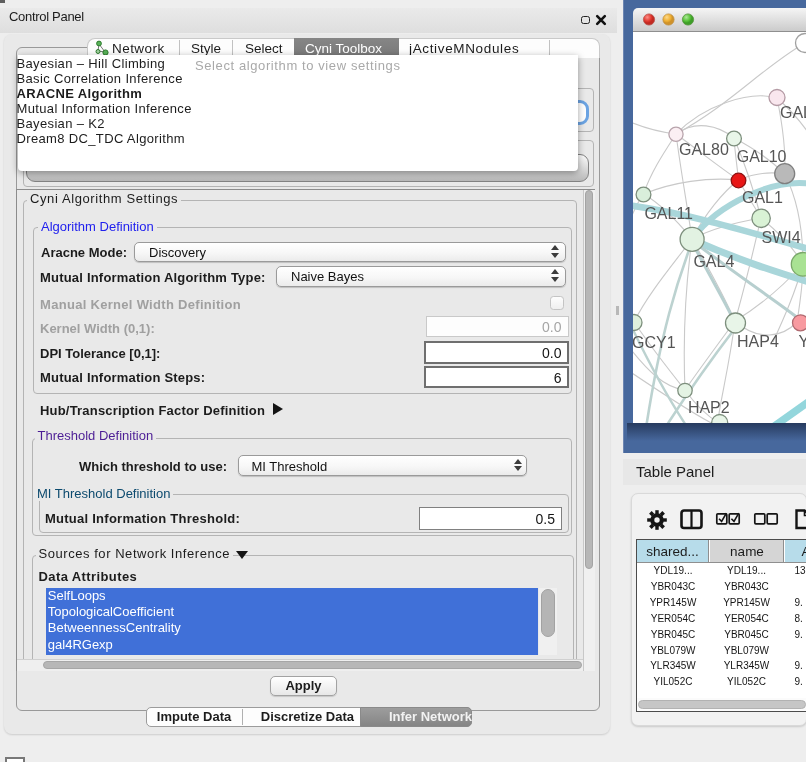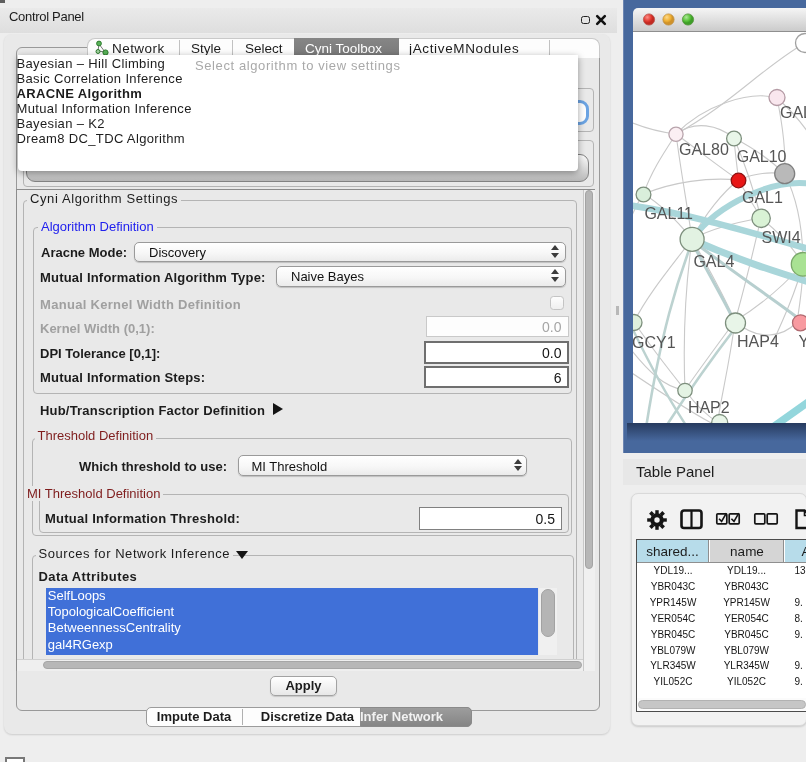--- a/index.html
+++ b/index.html
@@ -92,33 +92,33 @@
 <div class="a b13" style="left:40px;top:345.5px">DPI Tolerance [0,1]:</div>
 <div class="fld" style="left:423.5px;top:340.5px;width:145px;height:23px;border:2px solid #6f6f6f;padding:2.5px 5px 0 0">0.0</div>
 
 <div class="a b13" style="left:40px;top:370px;letter-spacing:0.2px">Mutual Information Steps:</div>
 <div class="fld" style="left:423.5px;top:366px;width:145px;height:22px;border:2px solid #6f6f6f;padding:2px 5px 0 0">6</div>
 
 <div class="a b13" style="left:40px;top:402.5px;letter-spacing:0.2px">Hub/Transcription Factor Definition</div>
 <div class="a" style="left:273px;top:402.5px;width:0;height:0;border-top:6.2px solid transparent;border-bottom:6.2px solid transparent;border-left:10.5px solid #141414"></div>
 
 <div class="a grp" style="left:32px;top:437.5px;width:539.5px;height:98px"></div>
-<div class="a glab" style="left:34.5px;top:427.5px;color:#7f1d1d">Threshold Definition</div>
+<div class="a glab" style="left:34.5px;top:427.5px;color:#4c1d95">Threshold Definition</div>
 
 <div class="a b13" style="left:49px;top:459px;width:178px;text-align:right">Which threshold to use:</div>
 <div class="a combo" style="left:237.5px;top:455px;width:289px;height:20.5px">
       <span style="position:absolute;left:13px;top:2.5px">MI Threshold</span>
     </div>
 <div class="cartxt" style="left:513.5px;top:458.5px">
       <div class="tu"></div>
       <div class="td"></div>
     </div>
 
 <div class="a grp" style="left:38.5px;top:493.5px;width:530px;height:39px"></div>
-<div class="a glab" style="left:24px;top:485.5px;color:#7f1d1d">MI Threshold Definition</div>
+<div class="a glab" style="left:34px;top:485.5px;color:#0c4a6e">MI Threshold Definition</div>
 <div class="a b13" style="left:45px;top:511px;letter-spacing:0.25px">Mutual Information Threshold:</div>
 <div class="fld" style="left:418.5px;top:507px;width:143.5px;height:22.5px;border:1.5px solid #808080;padding:2.5px 6px 0 0">0.5</div>
 
 <div class="a grp" style="left:32px;top:555px;width:542px;height:110px"></div>
 <div class="a glab" style="left:35.5px;top:545.5px;color:#1c1c1c;letter-spacing:0.55px">Sources for Network Inference</div>
 <div class="a" style="left:236px;top:550.5px;width:0;height:0;border-left:6px solid transparent;border-right:6px solid transparent;border-top:8px solid #141414"></div>
 <div class="a b13" style="left:38.5px;top:568.5px;letter-spacing:0.4px">Data Attributes</div>
 
 <div class="a" style="left:45.8px;top:587.6px;width:492.7px;height:67.6px;background:#4070d8;color:#fff;font-size:13px;line-height:16.4px;padding-left:2px">SelfLoops<br>TopologicalCoefficient<br>BetweennessCentrality<br>gal4RGexp</div>
 <div class="a" style="left:538.5px;top:587.6px;width:18px;height:67.6px;background:#f0f0f0"></div>
@@ -131,21 +131,21 @@
 <div class="a" style="left:584.5px;top:190px;width:8.5px;height:379px;background:#b7b7b7;border:1px solid #a4a4a4;border-radius:4.5px"></div>
 
 <div class="a" style="left:270px;top:676px;width:67px;height:19.5px;border:1px solid #a2a2a2;border-radius:5px;background:linear-gradient(#ffffff,#e7e7e7);box-shadow:0 1px 1px rgba(0,0,0,.15)"></div>
 <div class="a b13" style="left:270px;top:678px;width:67px;text-align:center;font-size:13px">Apply</div>
 
 <div class="a" style="left:145.5px;top:707px;width:326.5px;height:20px;border:1px solid #9b9b9b;border-radius:5px;background:#fdfdfd"></div>
 <div class="a" style="left:360px;top:707px;width:112px;height:20px;background:linear-gradient(#9d9d9d,#858585);border-radius:0 5px 5px 0;border:1px solid #8a8a8a"></div>
 <div class="a b13" style="left:149px;top:709px;width:90px;text-align:center">Impute Data</div>
 <div class="a" style="left:241.5px;top:709px;width:1px;height:16px;background:#b0b0b0"></div>
 <div class="a b13" style="left:247px;top:709px;width:107px;text-align:right">Discretize Data</div>
-<div class="a b13" style="left:360px;top:709px;width:112px;text-align:left;color:#f2f2f2">Infer Network</div>
+<div class="a b13" style="left:360px;top:709px;width:112px;text-align:right;color:#f2f2f2">Infer Network</div>
 
 <div class="a" style="left:5px;top:757px;width:20px;height:10px;border:2.5px solid #787878;background:#fff"></div>
 
 <div class="a" style="left:616px;top:306px;width:3px;height:9px;background:#b8b8b8"></div>
 
 <div class="a" style="left:623px;top:0;width:183px;height:452.5px;background:#47689d;border-left:1px solid #6e86b2"></div>
 
 <div class="a" style="left:633px;top:8px;width:173px;height:23.5px;background:linear-gradient(#f5f5f5,#cbcbcb);border-bottom:1px solid #8f8f8f;border-radius:5px 0 0 0"></div>
 <svg class="a" style="left:641px;top:12px" width="60" height="15" viewBox="0 0 60 15">
 <defs>

